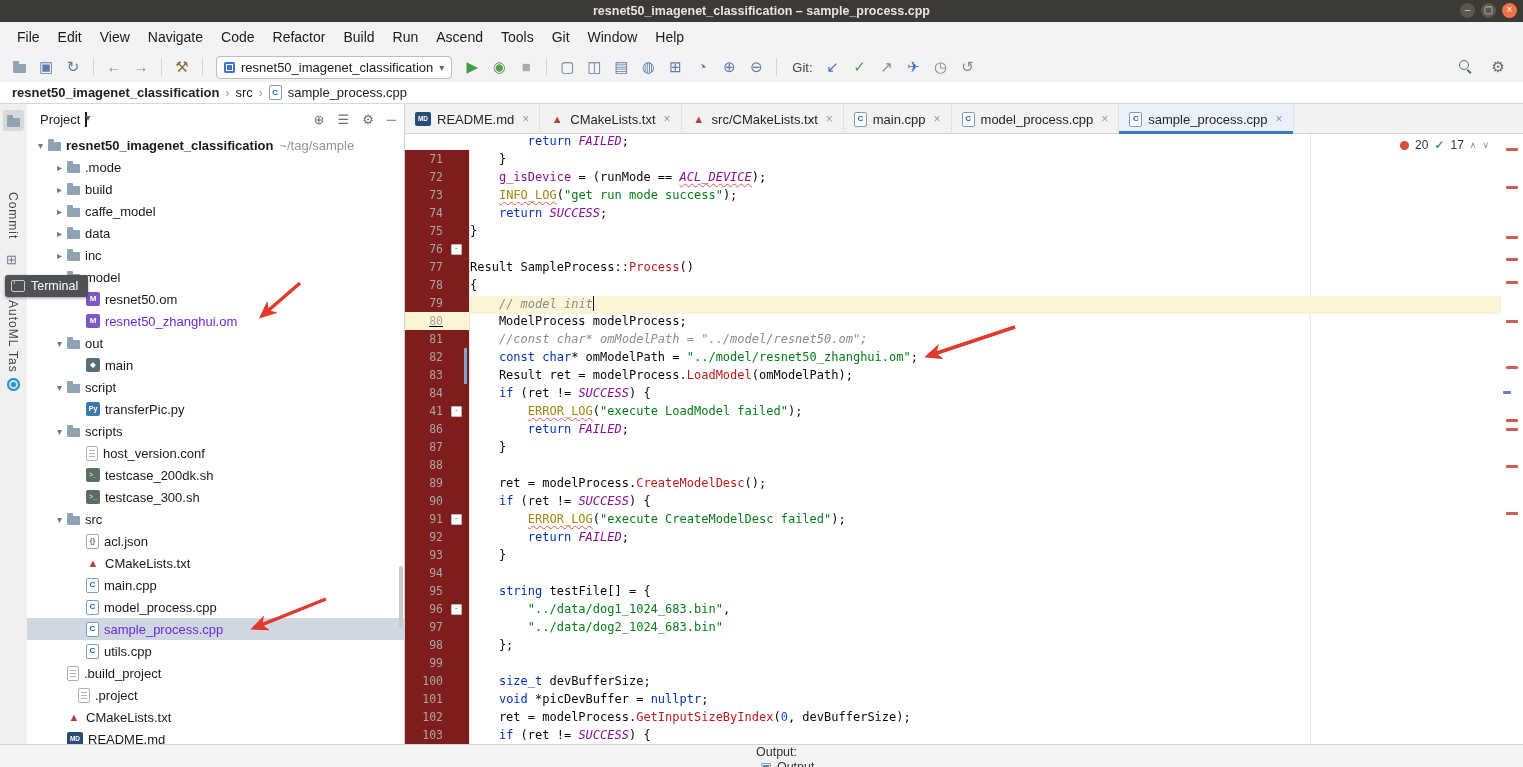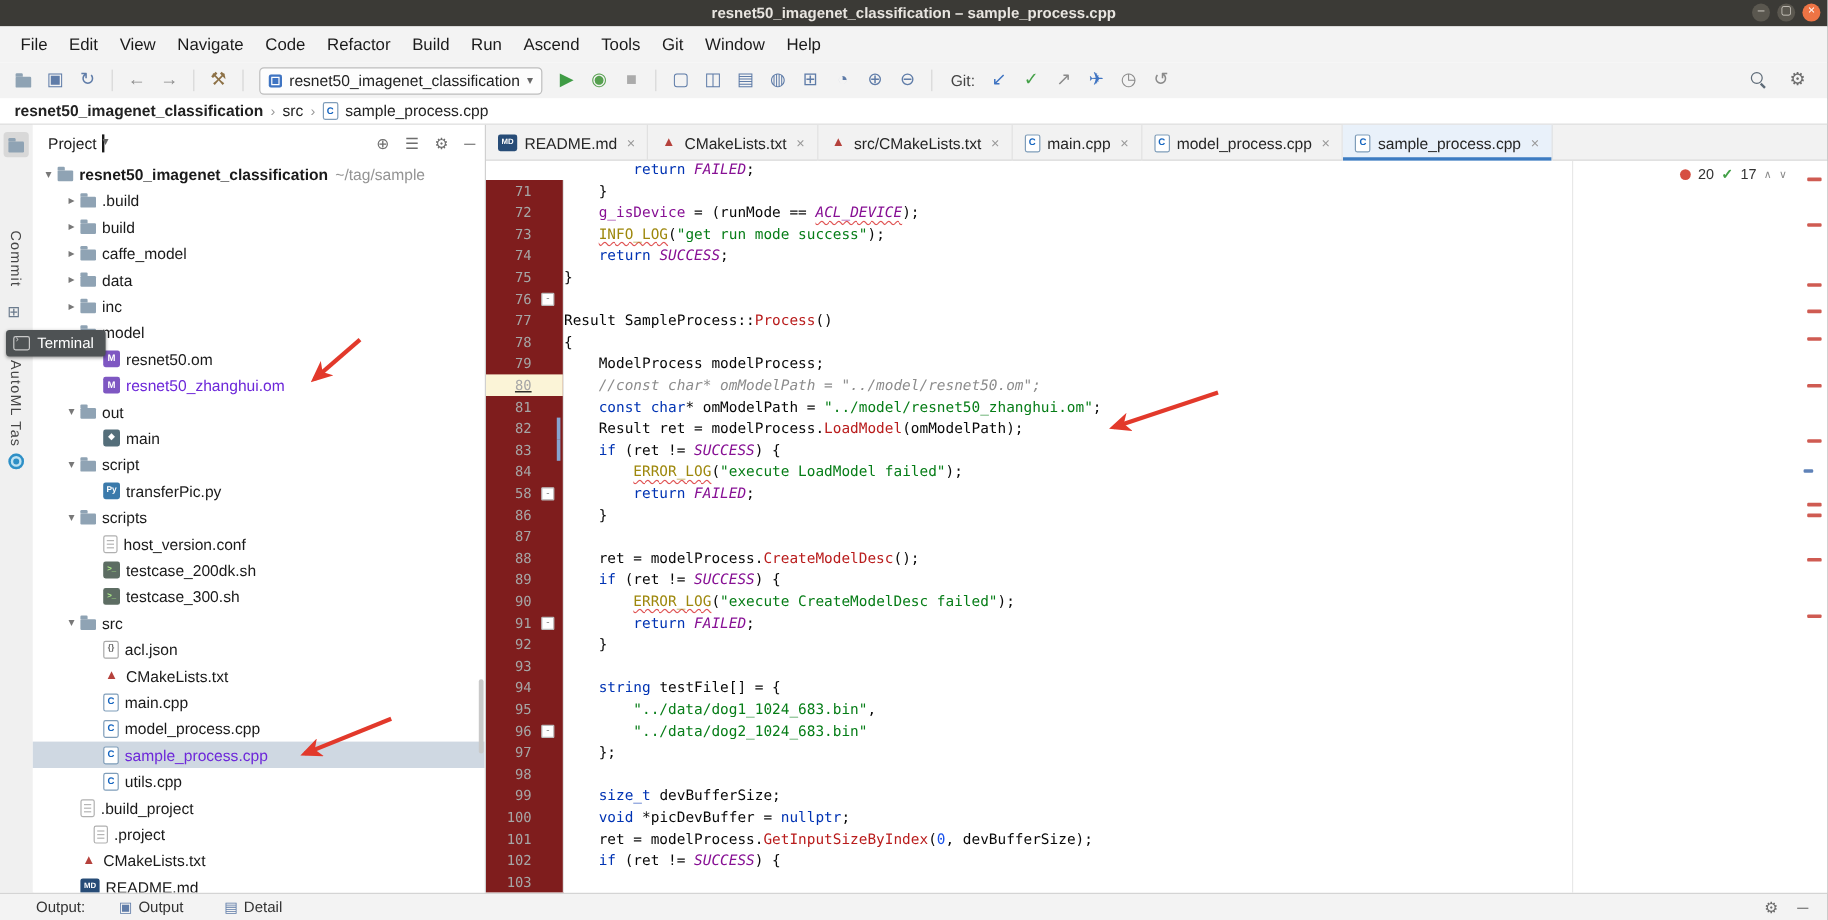--- a/index.html
+++ b/index.html
@@ -110,21 +110,21 @@
                font-size:12px;color:#333;background:rgba(255,255,255,.9);padding:1px 4px;border-radius:3px;}
   .errdot{width:9px;height:9px;border-radius:50%;background:#d64f42;}
   .okcheck{color:#43a047;font-weight:bold;font-size:12px;}
   .insp-arrow{color:#8a8a8a;font-size:9px;}
   .estripe{position:absolute;right:0;top:0;width:22px;bottom:0;background:#fff;}
   .mark{position:absolute;left:5px;width:12px;height:3px;background:#cf5b52;border-radius:1px;}
   .mark.blue{background:#5f82b8;width:8px;left:2px;}
   
   .statusbar{position:absolute;left:0;top:744px;width:100%;height:23px;background:#f3f3f3;
              border-top:1px solid #d4d4d4;display:flex;align-items:center;box-sizing:border-box;
-             font-size:12.5px;color:#333;padding-left:30px;}
+             font-size:12.5px;color:#333;padding-left:30px;flex-direction:column;}
   .stab{display:flex;align-items:center;gap:5px;margin-left:22px;padding:1px 6px;border-radius:3px;}
   .sic{font-size:12px;color:#5f7ca8;}
   .sb-right{margin-left:auto;display:flex;gap:16px;padding-right:16px;align-items:center;}
   .sbi{font-size:13px;color:#6b6b6b;}
   
   .term-tip{position:absolute;left:5px;top:275px;height:22px;z-index:30;background:#4e5254;color:#fff;
             border-radius:3px;display:flex;align-items:center;gap:6px;padding:0 10px 0 6px;font-size:12.5px;
             box-shadow:0 1px 3px rgba(0,0,0,.4);}
   .term-ic{width:12px;height:10px;border:1px solid #c9c9c9;border-radius:2px;position:relative;}
   .term-ic::before{content:'›';position:absolute;left:1px;top:-3px;font-size:8px;color:#c9c9c9;}
@@ -238,21 +238,21 @@
     <div class="ptree">
         <div class="trow" style="padding-left: 6px;">
           <span class="chev">▾</span>
           <span class="ic ic-folder"></span>
           <span class="tlabel b">resnet50_imagenet_classification</span>
           <span class="tsuffix">~/tag/sample</span>
         </div>
         <div class="trow" style="padding-left: 25px;">
           <span class="chev">▸</span>
           <span class="ic ic-folder"></span>
-          <span class="tlabel">.build</span>
+          <span class="tlabel">.mode</span>
         </div>
         <div class="trow" style="padding-left: 25px;">
           <span class="chev">▸</span>
           <span class="ic ic-folder"></span>
           <span class="tlabel">build</span>
         </div>
         <div class="trow" style="padding-left: 25px;">
           <span class="chev">▸</span>
           <span class="ic ic-folder"></span>
           <span class="tlabel">caffe_model</span>
@@ -456,21 +456,21 @@
           <span class="chg"></span>
         </div>
         <div class="gl">
           <span class="num">83</span>
           <span class="chg"></span>
         </div>
         <div class="gl">
           <span class="num">84</span>
         </div>
         <div class="gl">
-          <span class="num">58</span>
+          <span class="num">41</span>
           <span class="fold">-</span>
         </div>
         <div class="gl">
           <span class="num">86</span>
         </div>
         <div class="gl">
           <span class="num">87</span>
         </div>
         <div class="gl">
           <span class="num">88</span>
@@ -530,20 +530,21 @@
     <div class="code">
         <div class="cl"><span>        </span><span class="k">return </span><span class="m">FAILED</span><span>;</span></div>
         <div class="cl"><span>    }</span></div>
         <div class="cl"><span>    </span><span class="v">g_isDevice</span><span> = (</span><span>runMode</span><span> == </span><span class="m e">ACL_DEVICE</span><span>);</span></div>
         <div class="cl"><span>    </span><span class="o e">INFO_LOG</span><span>(</span><span class="s">"get run mode success"</span><span>);</span></div>
         <div class="cl"><span>    </span><span class="k">return </span><span class="m">SUCCESS</span><span>;</span></div>
         <div class="cl"><span>}</span></div>
         <div class="cl"></div>
         <div class="cl"><span>Result </span><span>SampleProcess</span><span>::</span><span class="f">Process</span><span>()</span></div>
         <div class="cl"><span>{</span></div>
+        <div class="cl cur"><span>    </span><span class="c">// model init</span><span class="caret"></span></div>
         <div class="cl"><span>    ModelProcess modelProcess;</span></div>
         <div class="cl"><span>    </span><span class="c">//const char* omModelPath = "../model/resnet50.om";</span></div>
         <div class="cl"><span>    </span><span class="k">const char</span><span>* omModelPath = </span><span class="s">"../model/resnet50_zhanghui.om"</span><span>;</span></div>
         <div class="cl"><span>    Result ret = modelProcess.</span><span class="f">LoadModel</span><span>(omModelPath);</span></div>
         <div class="cl"><span>    </span><span class="k">if</span><span> (ret != </span><span class="m">SUCCESS</span><span>) {</span></div>
         <div class="cl"><span>        </span><span class="o e">ERROR_LOG</span><span>(</span><span class="s">"execute LoadModel failed"</span><span>);</span></div>
         <div class="cl"><span>        </span><span class="k">return </span><span class="m">FAILED</span><span>;</span></div>
         <div class="cl"><span>    }</span></div>
         <div class="cl"></div>
         <div class="cl"><span>    ret = modelProcess.</span><span class="f">CreateModelDesc</span><span>();</span></div>

